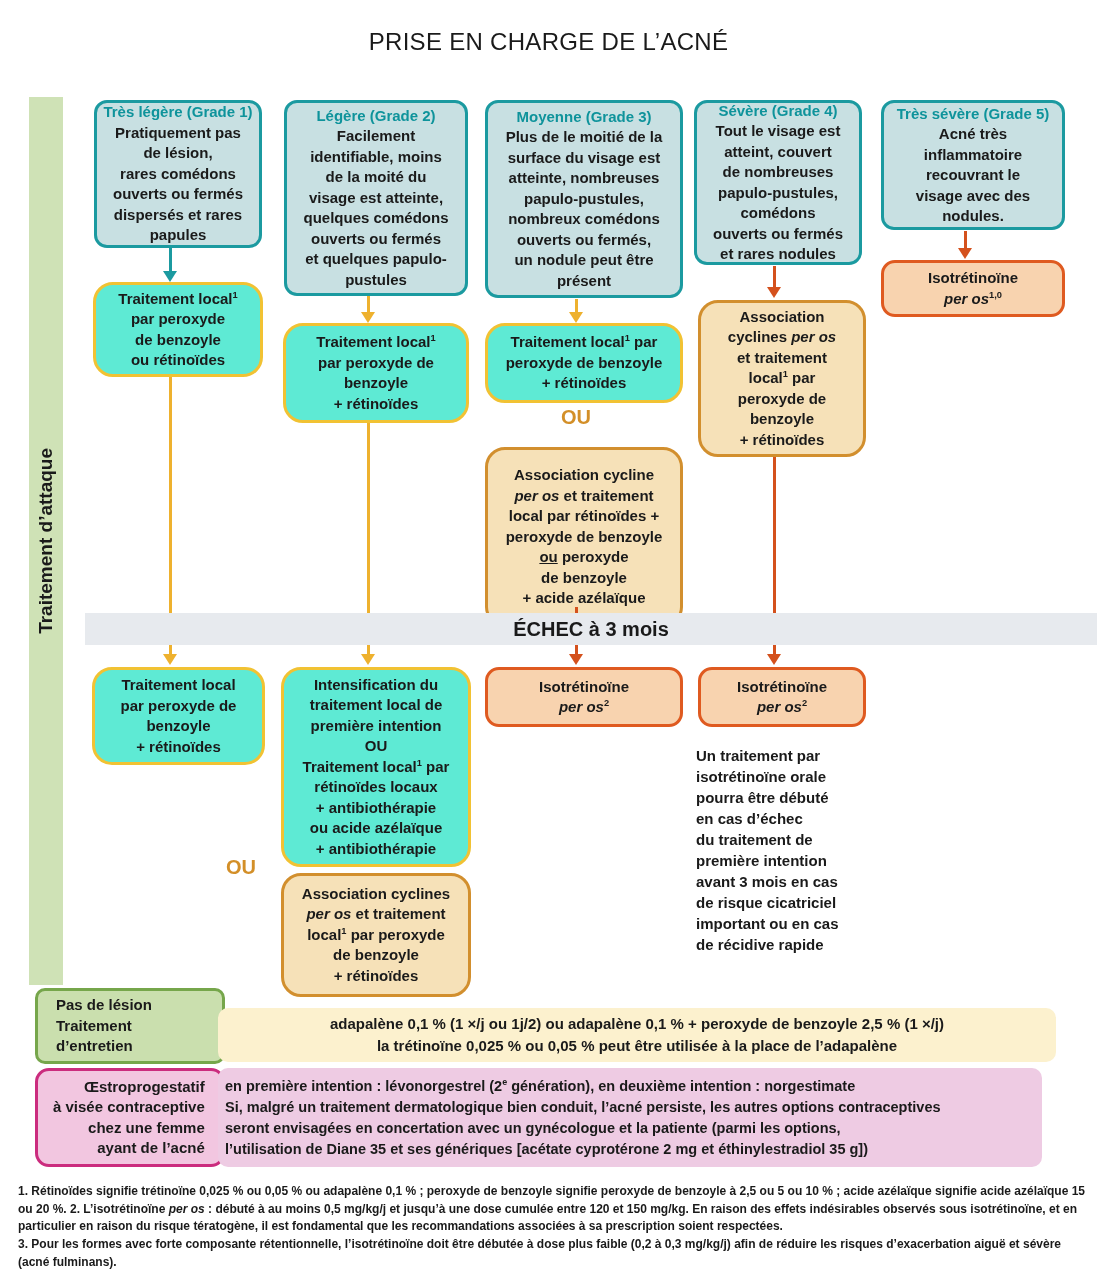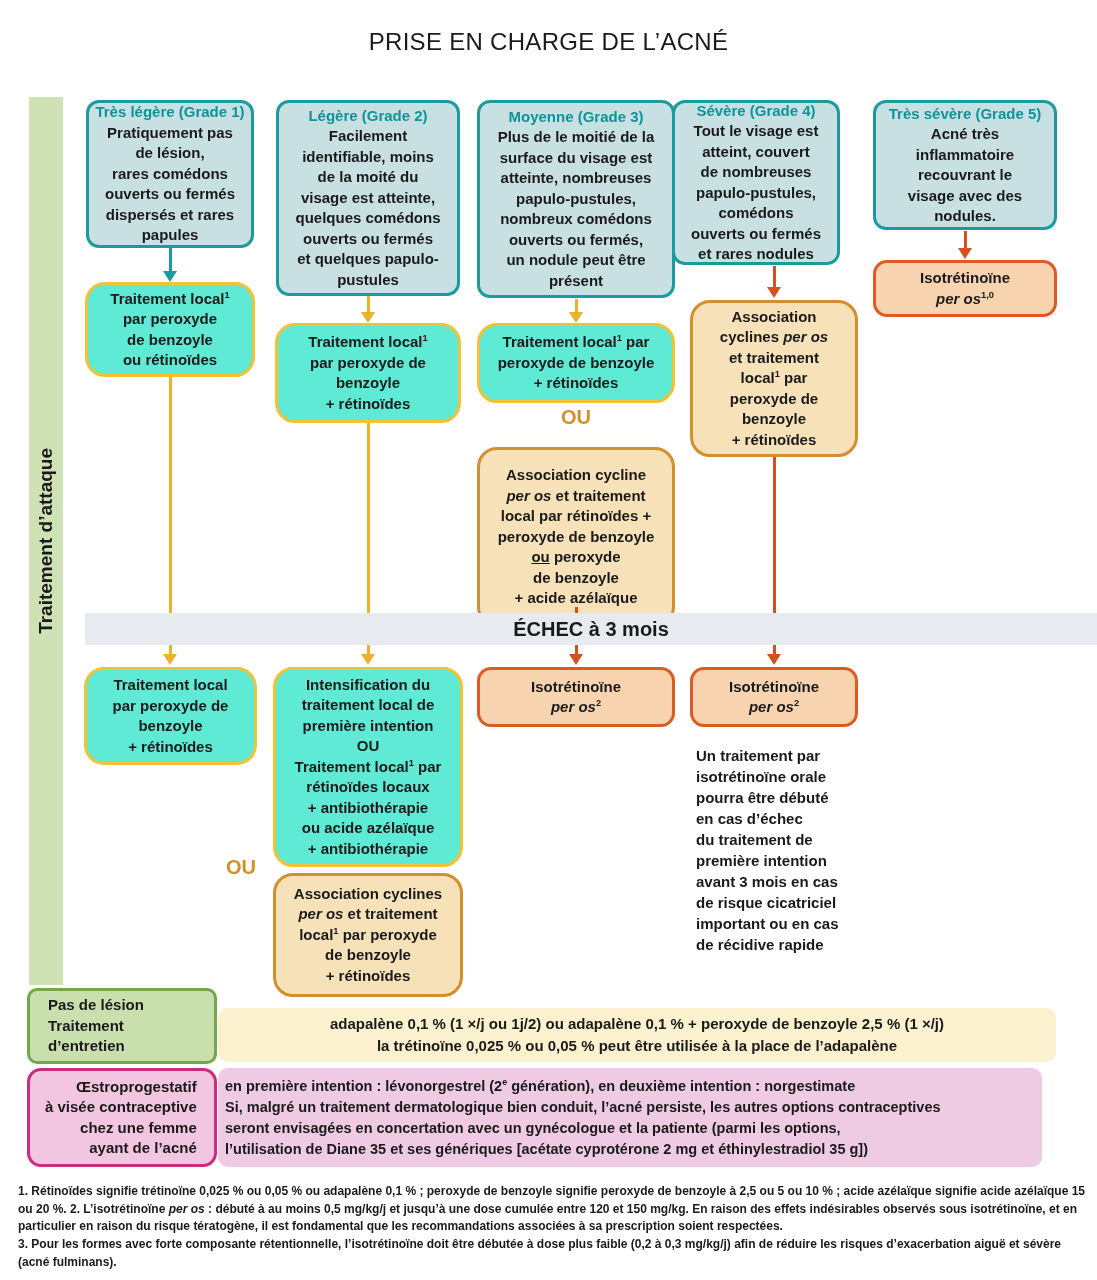--- a/index.html
+++ b/index.html
@@ -16,21 +16,21 @@
     background:#cfe2b6; display:flex; align-items:center; justify-content:center;
   }
   .sidebar span {
     writing-mode:vertical-rl; transform:rotate(180deg);
     font-size:19px; font-weight:bold; color:#1a1a1a; white-space:nowrap;
   }
   .box {
     position:absolute; box-sizing:border-box; display:flex; flex-direction:column;
     justify-content:center; align-items:center; text-align:center;
     border:3px solid; border-radius:13px; font-weight:bold; font-size:15px;
-    line-height:20.5px; padding:4px 6px;
+    line-height:20.5px; padding:4px 6px;margin-left:8px;
   }
   .teal  { background:#c8e0e2; border-color:#1b9aa0; }
   .gtitle{ color:#0e939b; }
   .yellow{ background:#5eead4; border-color:#f1c233; border-radius:20px; }
   .tan   { background:#f6e1b8; border-color:#d28f2e; border-radius:20px; }
   .peach { background:#f8d3af; border-color:#df5a20; border-radius:14px; }
   .green { background:#cadfae; border-color:#76a64b; border-radius:10px; align-items:flex-start; text-align:left; padding-left:18px; }
   .pink  { background:#f2c6e0; border-color:#cb2c7e; border-radius:14px; align-items:flex-start; text-align:right; padding-left:15px; }
   .band  { position:absolute; box-sizing:border-box; }
   .echec-band { background:#e7eaee; display:flex; align-items:center; justify-content:center;
@@ -70,21 +70,21 @@
     <div>Pratiquement pas<br>de lésion,<br>rares comédons<br>ouverts ou fermés<br>dispersés et rares<br>papules</div>
   </div>
   <div class="box teal" style="left:276px;top:100px;width:184px;height:196px">
     <div class="gtitle">Légère (Grade 2)</div>
     <div>Facilement<br>identifiable, moins<br>de la moité du<br>visage est atteinte,<br>quelques comédons<br>ouverts ou fermés<br>et quelques papulo-<br>pustules</div>
   </div>
   <div class="box teal" style="left:477px;top:100px;width:198px;height:198px">
     <div class="gtitle">Moyenne (Grade 3)</div>
     <div>Plus de le moitié de la<br>surface du visage est<br>atteinte, nombreuses<br>papulo-pustules,<br>nombreux comédons<br>ouverts ou fermés,<br>un nodule peut être<br>présent</div>
   </div>
-  <div class="box teal" style="left:672px;top:100px;width:168px;height:165px">
+  <div class="box teal" style="left:686px;top:100px;width:168px;height:165px">
     <div class="gtitle">Sévère (Grade 4)</div>
     <div>Tout le visage est<br>atteint, couvert<br>de nombreuses<br>papulo-pustules,<br>comédons<br>ouverts ou fermés<br>et rares nodules</div>
   </div>
   <div class="box teal" style="left:873px;top:100px;width:184px;height:130px">
     <div class="gtitle">Très sévère (Grade 5)</div>
     <div>Acné très<br>inflammatoire<br>recouvrant le<br>visage avec des<br>nodules.</div>
   </div>
 
   <div class="vline teal-l" style="left:168.5px;top:248px;height:24px"></div>
   <div class="ahead teal-h" style="left:163px;top:271px"></div>

